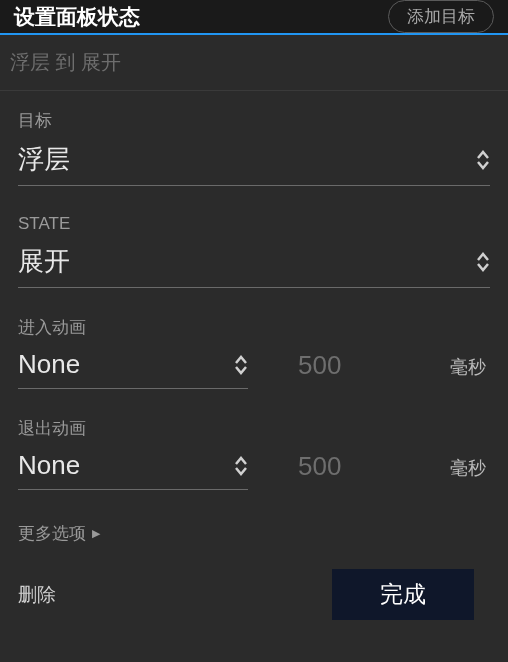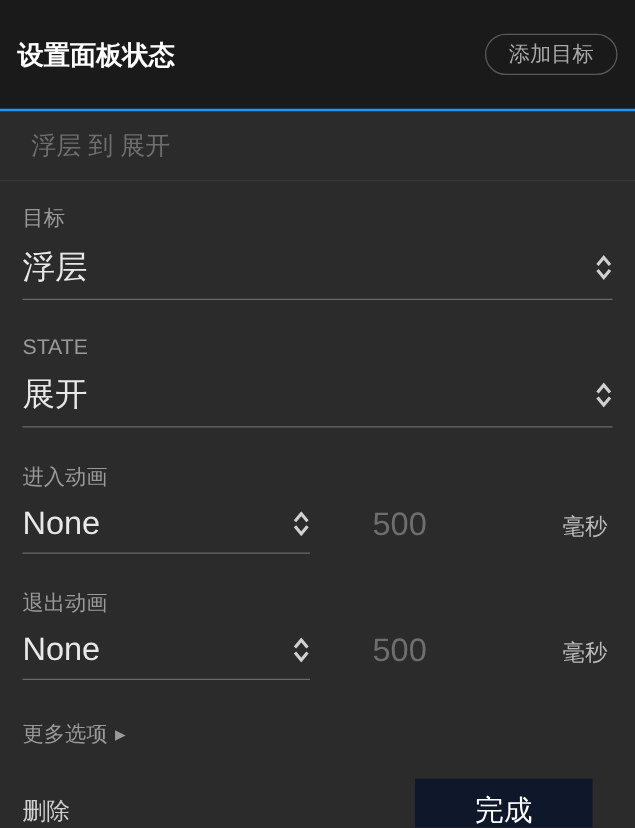--- a/index.html
+++ b/index.html
@@ -9,42 +9,42 @@
       font-family: -apple-system, BlinkMacSystemFont, "Segoe UI", sans-serif;
     }
     body {
       background: #2b2b2b;
       width: 508px;
       height: 662px;
       overflow: hidden;
     }
     .header {
       background: #1a1a1a;
-      padding: 27px 14px;
+      padding: 0 14px;
       display: flex;
       justify-content: space-between;
       align-items: center;
       border-bottom: 2px solid #2196f3;
     }
     .header-title {
       color: #ffffff;
       font-size: 21px;
       font-weight: 600;
     }
     .add-target-btn {
       color: #a8a8a8;
       font-size: 17px;
       padding: 4px 18px;
       border: 1.5px solid #5a5a5a;
       border-radius: 18px;
       background: transparent;
       cursor: pointer;
     }
     .breadcrumb {
-      padding: 14px 18px 14px 25px;
+      padding: 14px 18px 14px 10px;
       color: #6e6e6e;
       font-size: 20px;
       border-bottom: 1px solid #3a3a3a;
     }
     .content {
       padding: 18px 18px 0 18px;
     }
     .field-group {
       margin-bottom: 28px;
     }

